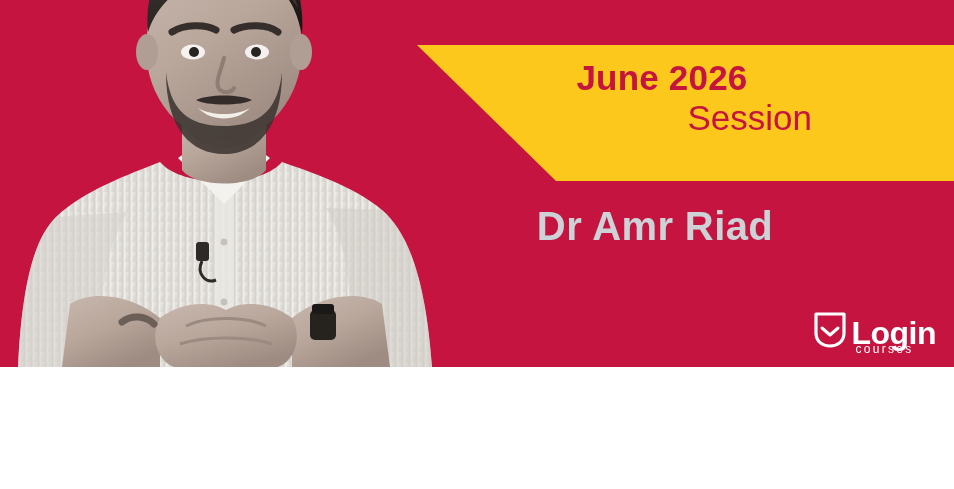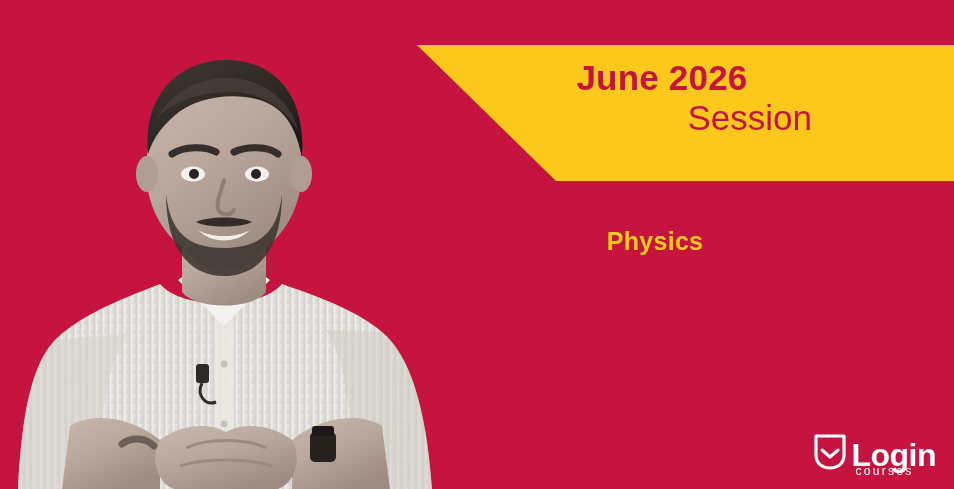--- a/index.html
+++ b/index.html
@@ -4,21 +4,21 @@
 <style>
   * { margin:0; padding:0; box-sizing:border-box; }
   html, body { background:#ffffff; }
   body {
     font-family: "Liberation Sans", sans-serif;
     -webkit-font-smoothing: antialiased;
   }
   #banner {
     position: relative;
     width: 954px;
-    height: 489px;
+    height: 367px;
     overflow: hidden;
     background: #C4143F;
   }
 
   
   .ribbon {
     position:absolute;
     left:0; top:0;
     width:954px; height:489px;
     pointer-events:none;
@@ -208,21 +208,21 @@
       <rect x="302" y="392" width="22" height="10" rx="3" fill="#1b1917"></rect>
     </svg>
   </div>
 
   <div class="session-block">
     <div class="month-year">June 2026</div>
     <div class="session-word">Session</div>
   </div>
 
   <div class="instructor-block">
-    <div class="subject">Physics</div>
+    <div class="instructor-name">Dr Amr Riad</div>
   </div>
 
   <div class="logo">
     <svg class="logo-shield" viewBox="0 0 34 38">
       <path d="M3 3 L31 3 L31 22 C31 31 24 35 17 35 C10 35 3 31 3 22 Z" fill="none" stroke="#ffffff" stroke-width="3.2" stroke-linejoin="round"></path>
       <path d="M9 17 L17 24 L25 17" fill="none" stroke="#ffffff" stroke-width="3" stroke-linecap="round" stroke-linejoin="round"></path>
     </svg>
     <div class="logo-text">
       <div class="logo-word">Login</div>
       <div class="logo-sub">courses</div>

